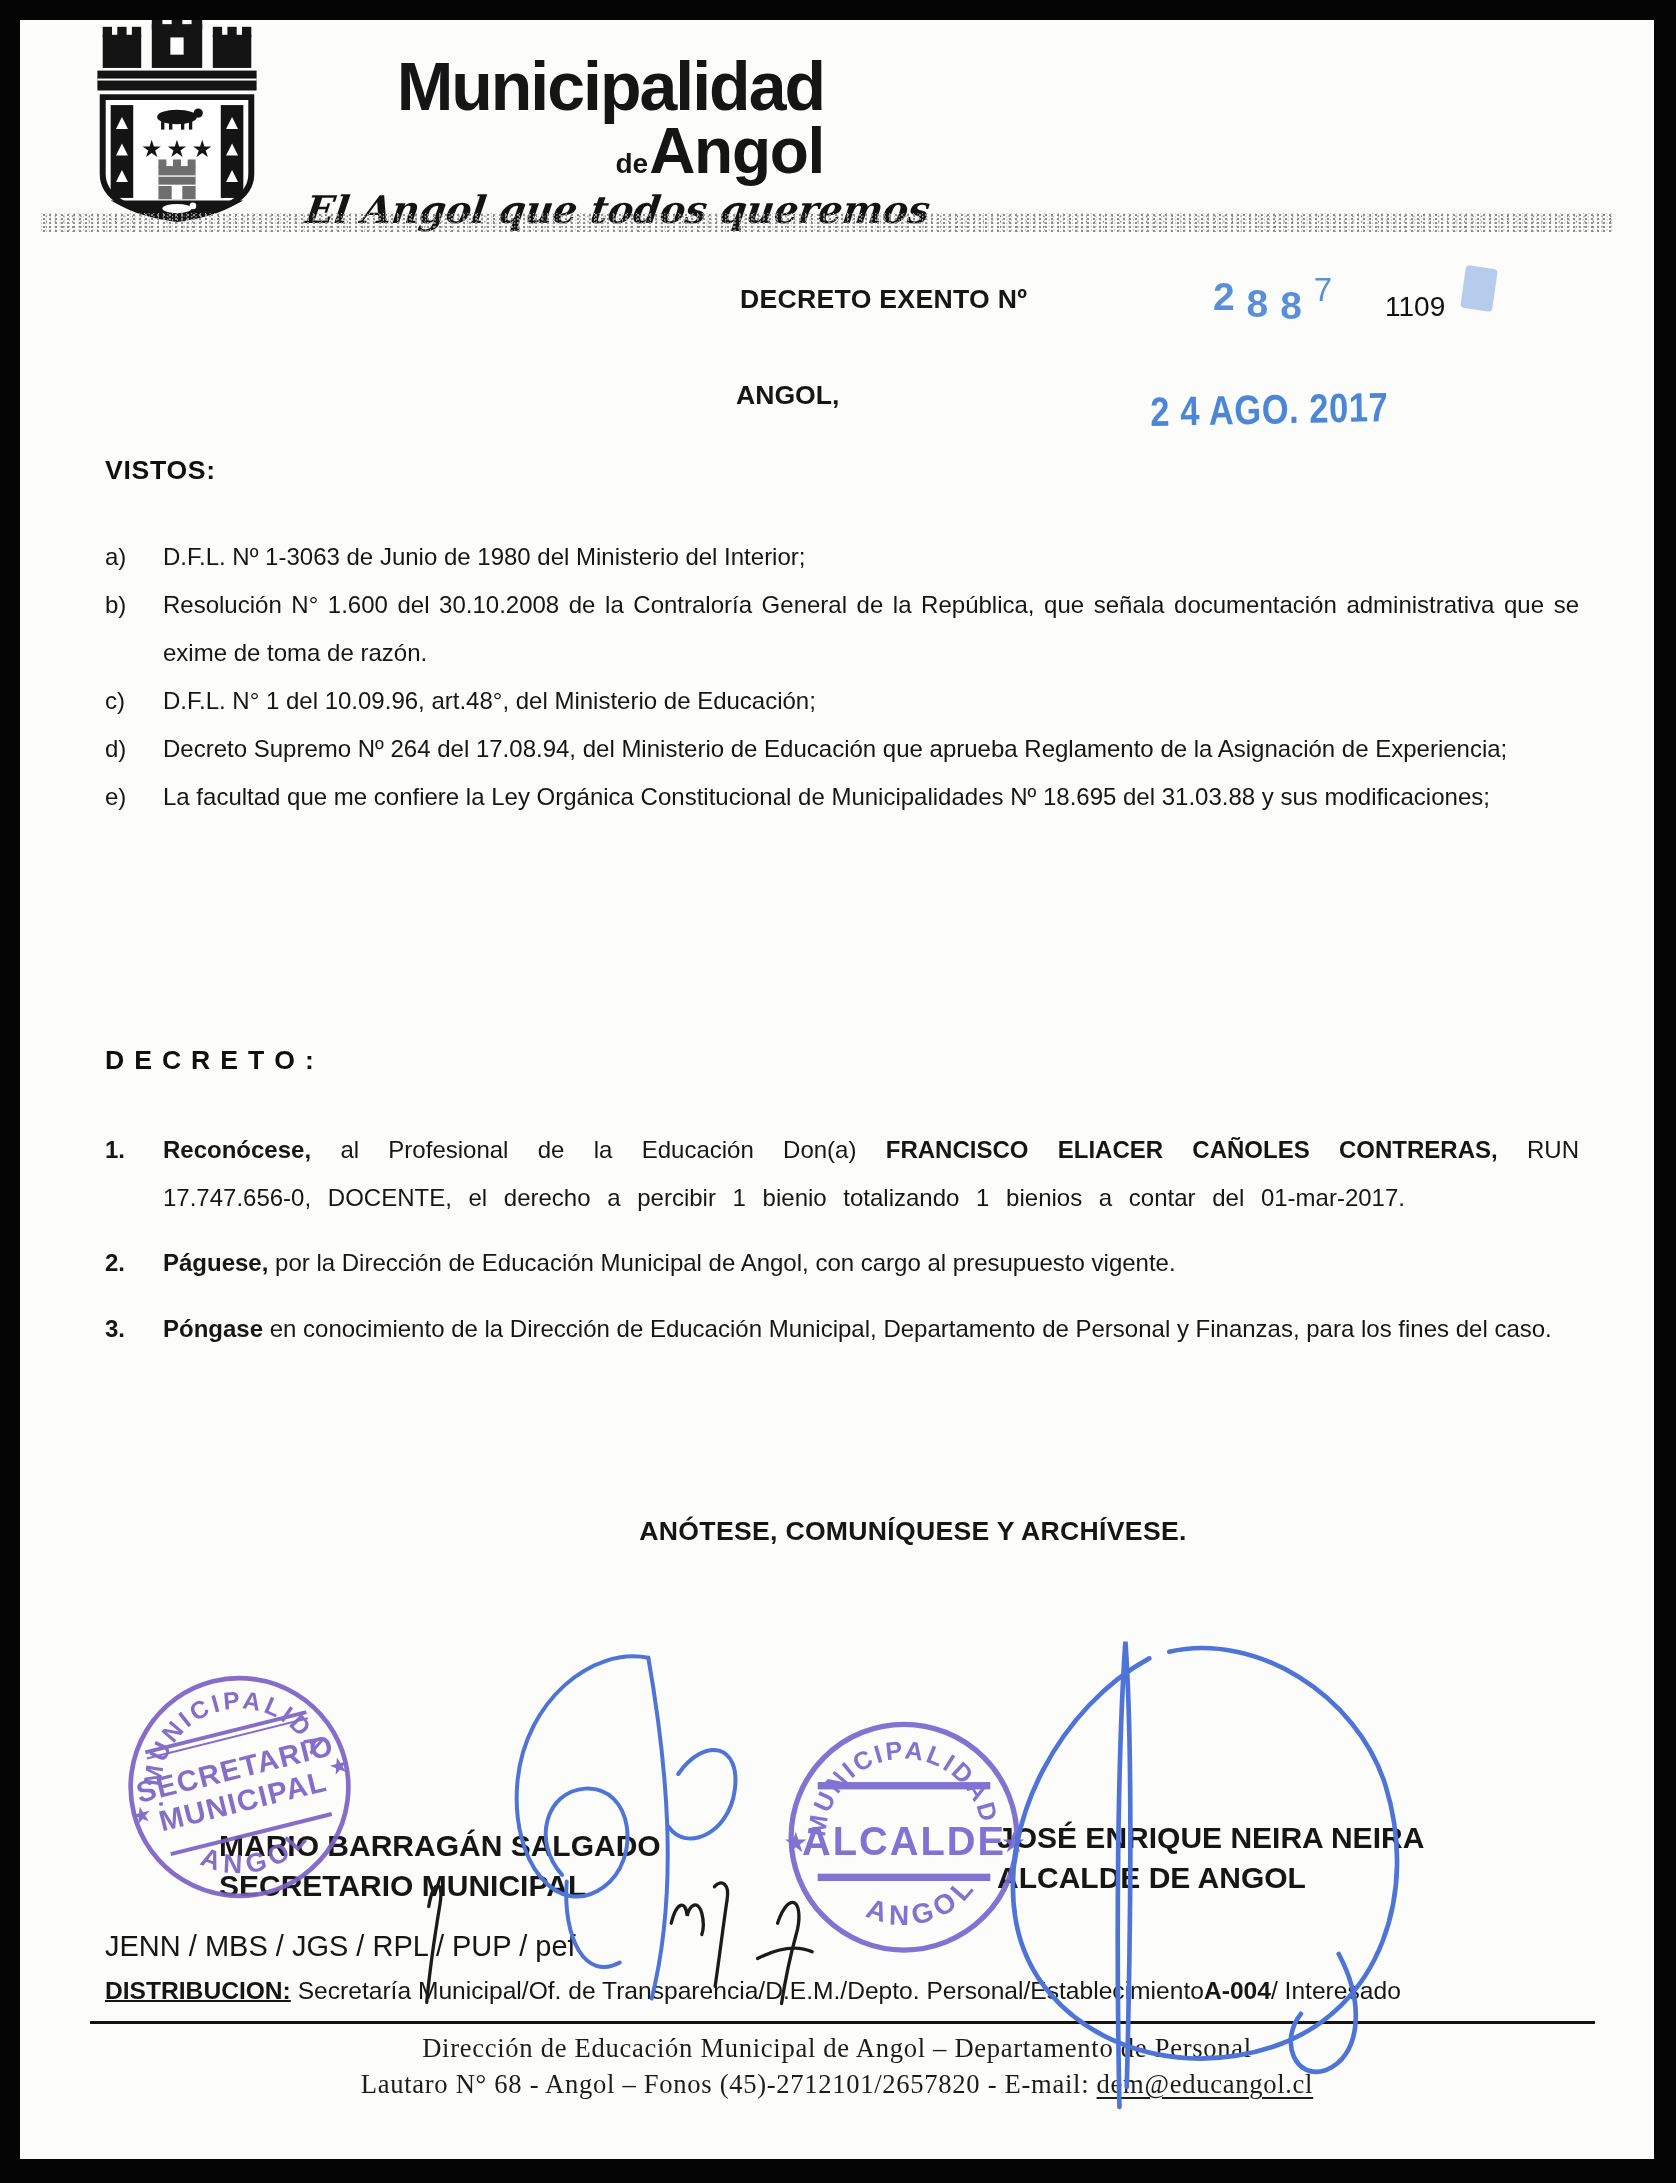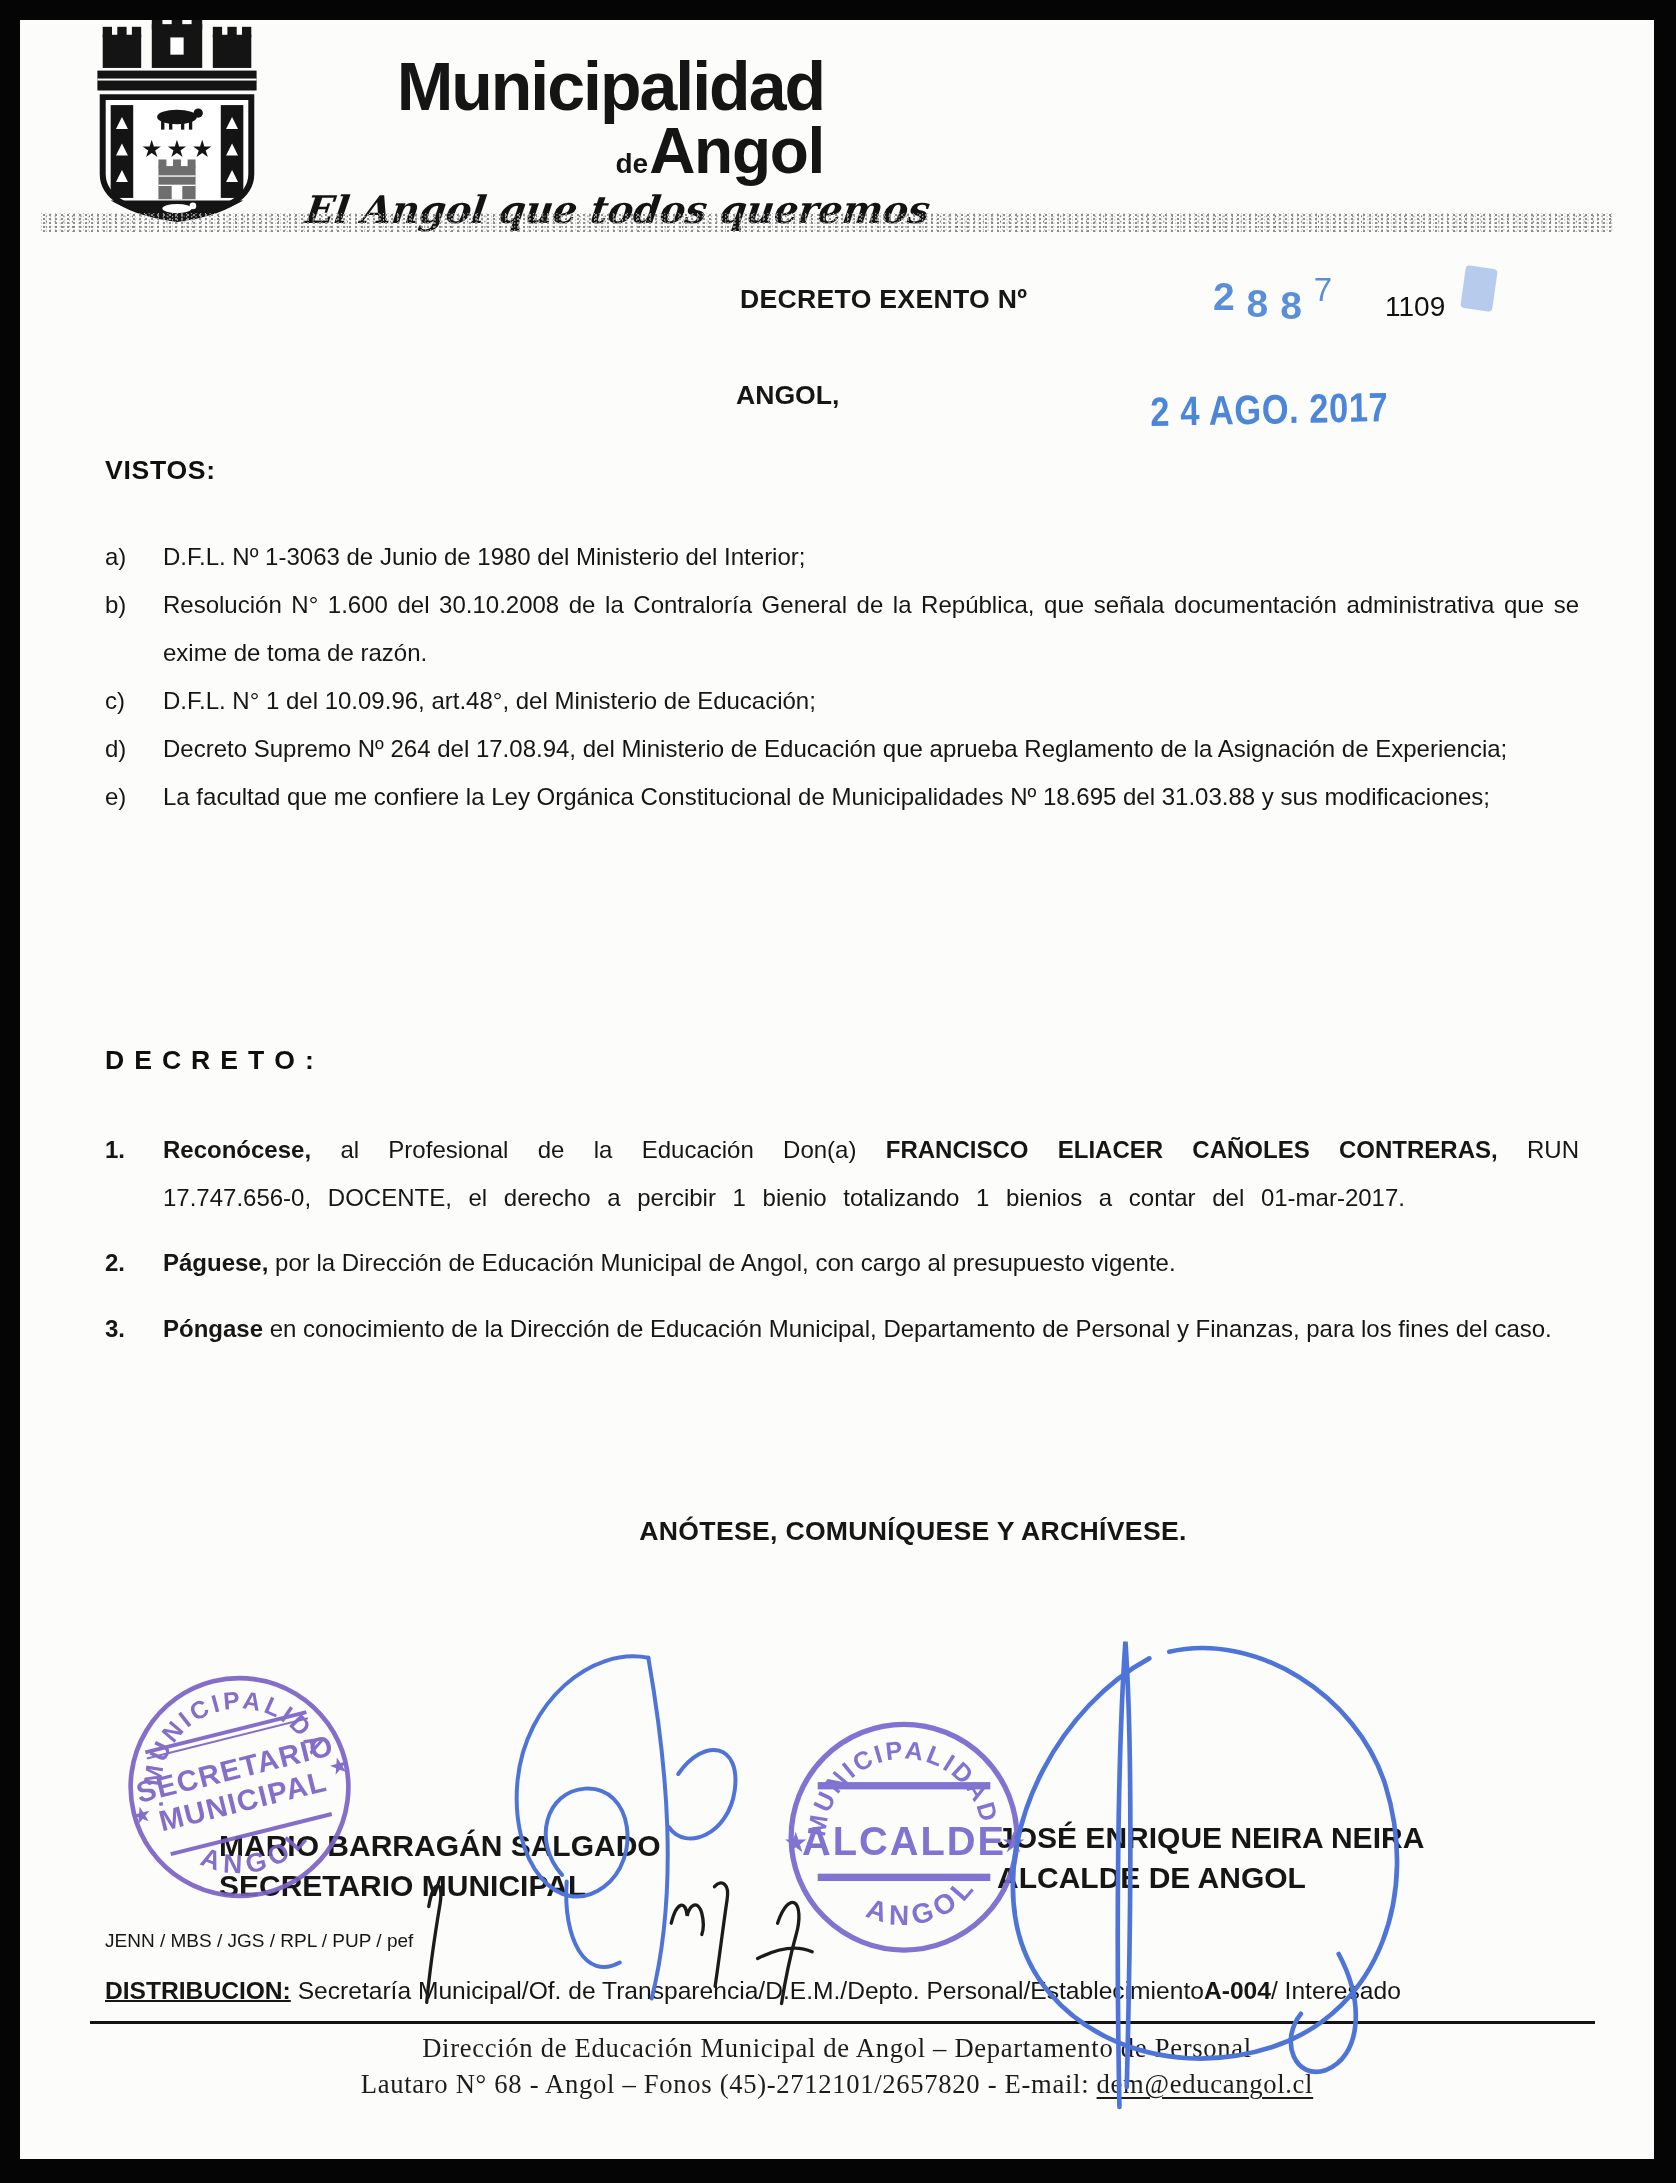--- a/index.html
+++ b/index.html
@@ -66,21 +66,21 @@
   }
   
   .sig-name{text-align:left;font-size:30px;font-weight:bold;white-space:nowrap;margin-top:7px;}
   .sec-name{left:199px;top:1802px;width:505px;}
   .sec-title{left:199px;top:1842px;width:505px;}
   .mayor-name{left:977px;top:1794px;width:478px;}
   .mayor-title{left:977px;top:1834px;width:478px;}
   .sig-layer{pointer-events:none;z-index:6;}
   .stamp-layer{z-index:2;opacity:.92;}
   
-  .initials-line{left:85px;top:1910px;font-size:19px;}
+  .initials-line{left:85px;top:1910px;font-size:29px;}
   .distribution-line{left:85px;top:1957px;font-size:24.6px;}
   .distribution-line .label{font-weight:bold;text-decoration:underline;text-decoration-thickness:2px;}
   .footer-rule{left:70px;top:2001px;width:1505px;height:2.7px;background:#141414;}
   .footer-serif{left:0;width:1634px;text-align:center;font-family:"Liberation Serif",serif;font-size:26.6px;color:#1c1c1c;letter-spacing:0.7px;}
   .dept-line{top:2013px;}
   .address-line{top:2049px;}
   .email{text-decoration:underline;text-decoration-thickness:2px;text-underline-offset:4px;}
 </style>
 </head>
 <body>

